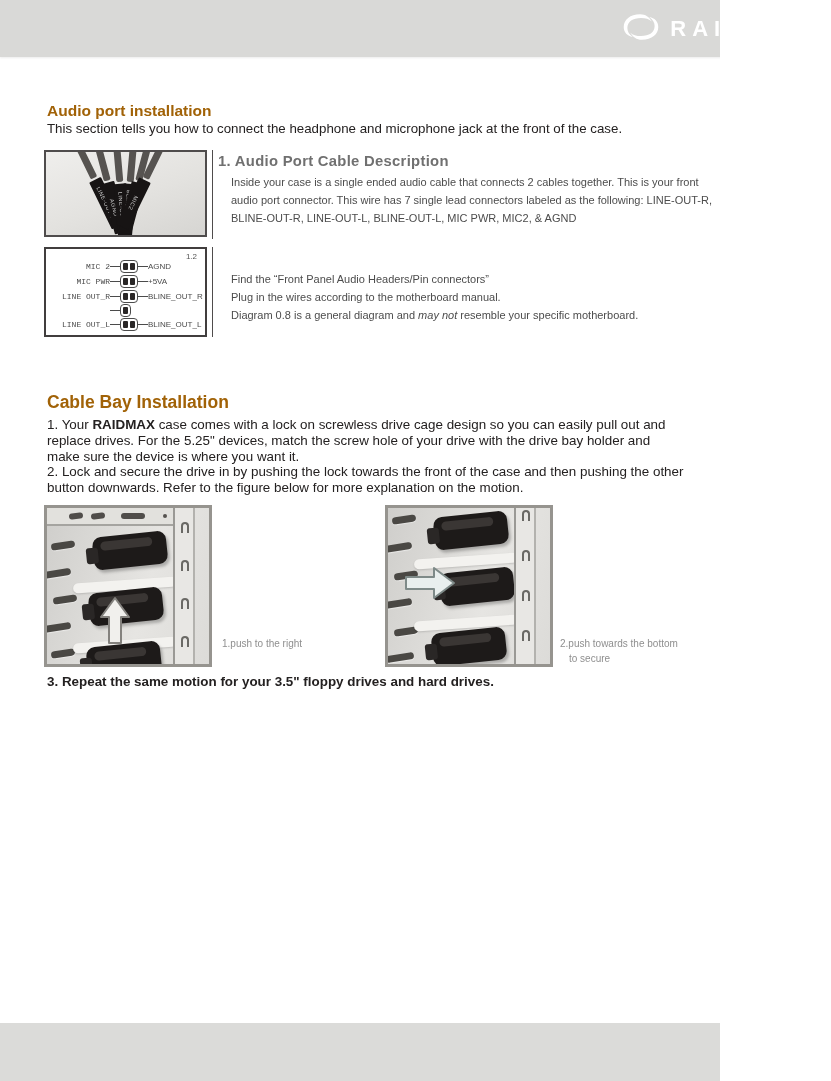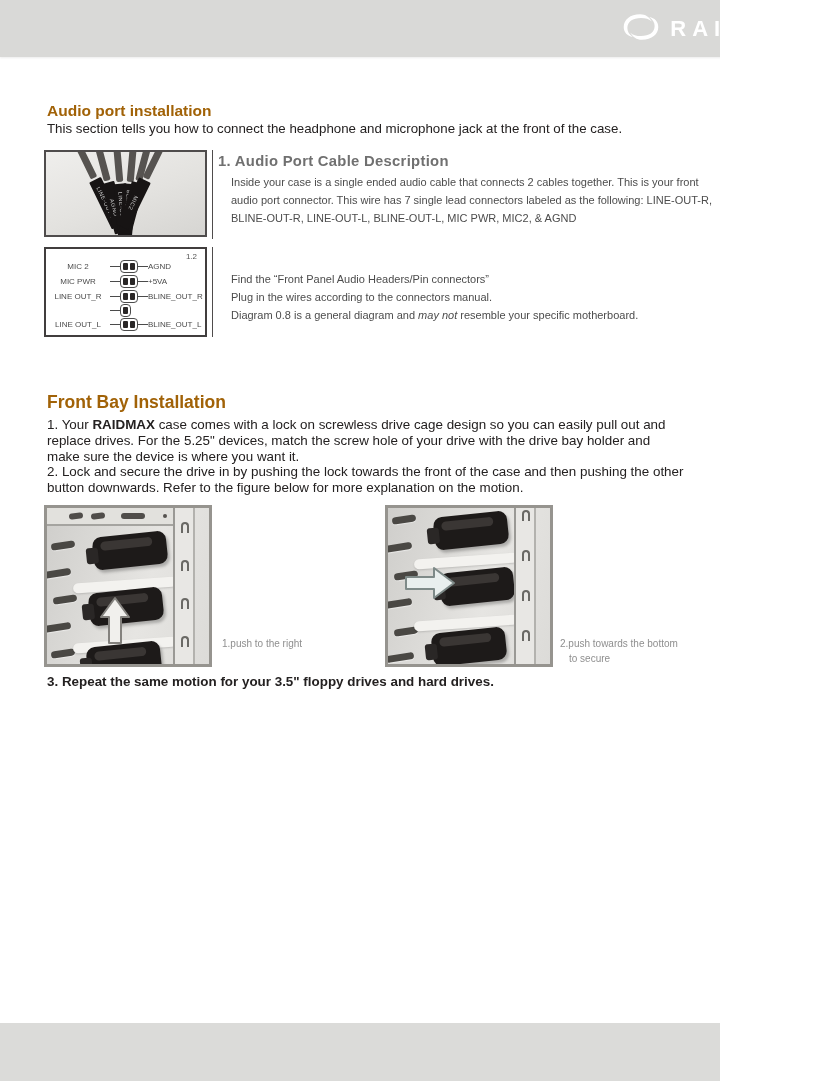--- a/index.html
+++ b/index.html
@@ -38,21 +38,21 @@
                 font-size:5.5px; letter-spacing:.5px; writing-mode:vertical-rl; text-align:center;
                 display:flex; align-items:center; justify-content:center; border-radius:1px; }
 
   
   .diagram { position:absolute; left:44px; top:247px; width:163px; height:90px;
              border:2px solid #413e3e; background:#ffffff; }
   .fig-label { position:absolute; top:3px; right:8px; font-size:8px; color:#555;text-align:center; }
   .pin-rows { position:absolute; left:0; top:10px; width:100%; }
   .pin-row { display:grid; grid-template-columns:64px 10px auto 10px 1fr; align-items:center; height:15px; }
   .pin-row.keyed { height:13px; }
-  .pl { font-size:8px; color:#4b4b4b; text-align:center; white-space:nowrap; }
+  .pl { font-size:8px; color:#4b4b4b; text-align:right; white-space:nowrap;font-family:Liberation Mono, monospace; }
   .pr { font-size:8px; color:#4b4b4b; text-align:left; white-space:nowrap; }
   .dash { width:10px; height:1px; background:#4b4b4b; }
   .dash.hide { background:transparent; }
   .conn { display:flex; gap:2px; border:1.5px solid #4b4b4b; border-radius:4px; padding:2px;
           justify-self:start; background:#fff; }
   .conn.half { margin-right:11px; }
   .pin { display:block; width:5px; height:7px; background:#2a2727; border-radius:1px; }
 
   
   .bay { position:absolute; top:505px; width:168px; height:162px; border:3px solid #96948f;
@@ -183,24 +183,24 @@
             <i class="pin"></i>
           </span>
         <span class="dash"></span>
         <span class="pr">BLINE_OUT_L</span>
       </div>
     </div>
   </div>
 
   <div class="vrule" style="left:212px; top:247px; height:90px;"></div>
   <p class="small-body" style="left:231px; top:270px; width:575px;"><span class="txt">Find the “Front Panel Audio Headers/Pin connectors”</span>
-<span class="txt">Plug in the wires according to the connectors manual.</span>
+<span class="txt">Plug in the wires according to the motherboard manual.</span>
 <span><span>Diagram 0.8 is a general diagram and </span><i>may not</i><span> resemble your specific motherboard.</span></span></p>
 
-  <h2 class="h1 drive">Front Bay Installation</h2>
+  <h2 class="h1 drive">Cable Bay Installation</h2>
   <p class="para"><span>1. Your </span><b>RAIDMAX</b><span> case comes with a lock on screwless drive cage design so you can easily pull out and
 replace drives. For the 5.25" devices, match the screw hole of your drive with the drive bay holder and
 make sure the device is where you want it.
 2. Lock and secure the drive in by pushing the lock towards the front of the case and then pushing the other
 button downwards. Refer to the figure below for more explanation on the motion.</span></p>
 
   <div class="bay left">
     <div class="topstrip">
       <span class="tslot" style="left:22px; transform:rotate(-6deg);"></span>
       <span class="tslot" style="left:44px; transform:rotate(-6deg);"></span>

